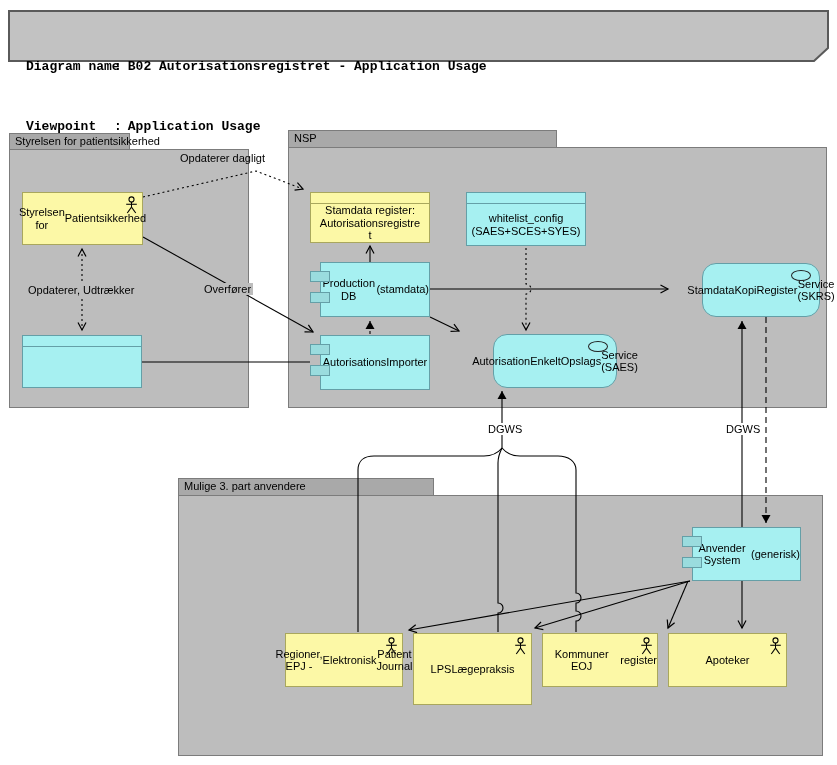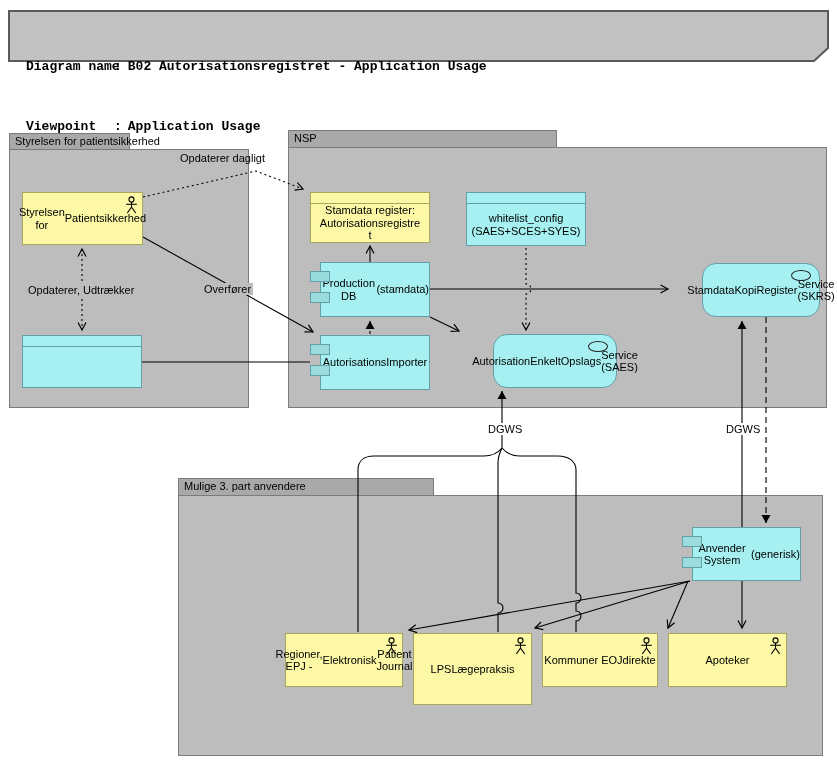--- a/index.html
+++ b/index.html
@@ -212,21 +212,21 @@
     <svg class="actor-icon" width="13" height="18" viewBox="0 0 12 17">
         <g stroke="#000" fill="none" stroke-width="1">
           <circle cx="6" cy="3.2" r="2.4"></circle>
           <line x1="6" y1="5.6" x2="6" y2="10.5"></line>
           <line x1="1" y1="7.8" x2="11" y2="7.8"></line>
           <line x1="6" y1="10.5" x2="2" y2="16"></line>
           <line x1="6" y1="10.5" x2="10" y2="16"></line>
         </g>
       </svg>
     <div>Kommuner EOJ</div>
-    <div>direkte</div>
+    <div>register</div>
   </div>
 
   <div class="node yellow flexc" style="left:668px;top:633px;width:119px;height:54px;">
     <svg class="actor-icon" width="13" height="18" viewBox="0 0 12 17">
         <g stroke="#000" fill="none" stroke-width="1">
           <circle cx="6" cy="3.2" r="2.4"></circle>
           <line x1="6" y1="5.6" x2="6" y2="10.5"></line>
           <line x1="1" y1="7.8" x2="11" y2="7.8"></line>
           <line x1="6" y1="10.5" x2="2" y2="16"></line>
           <line x1="6" y1="10.5" x2="10" y2="16"></line>

